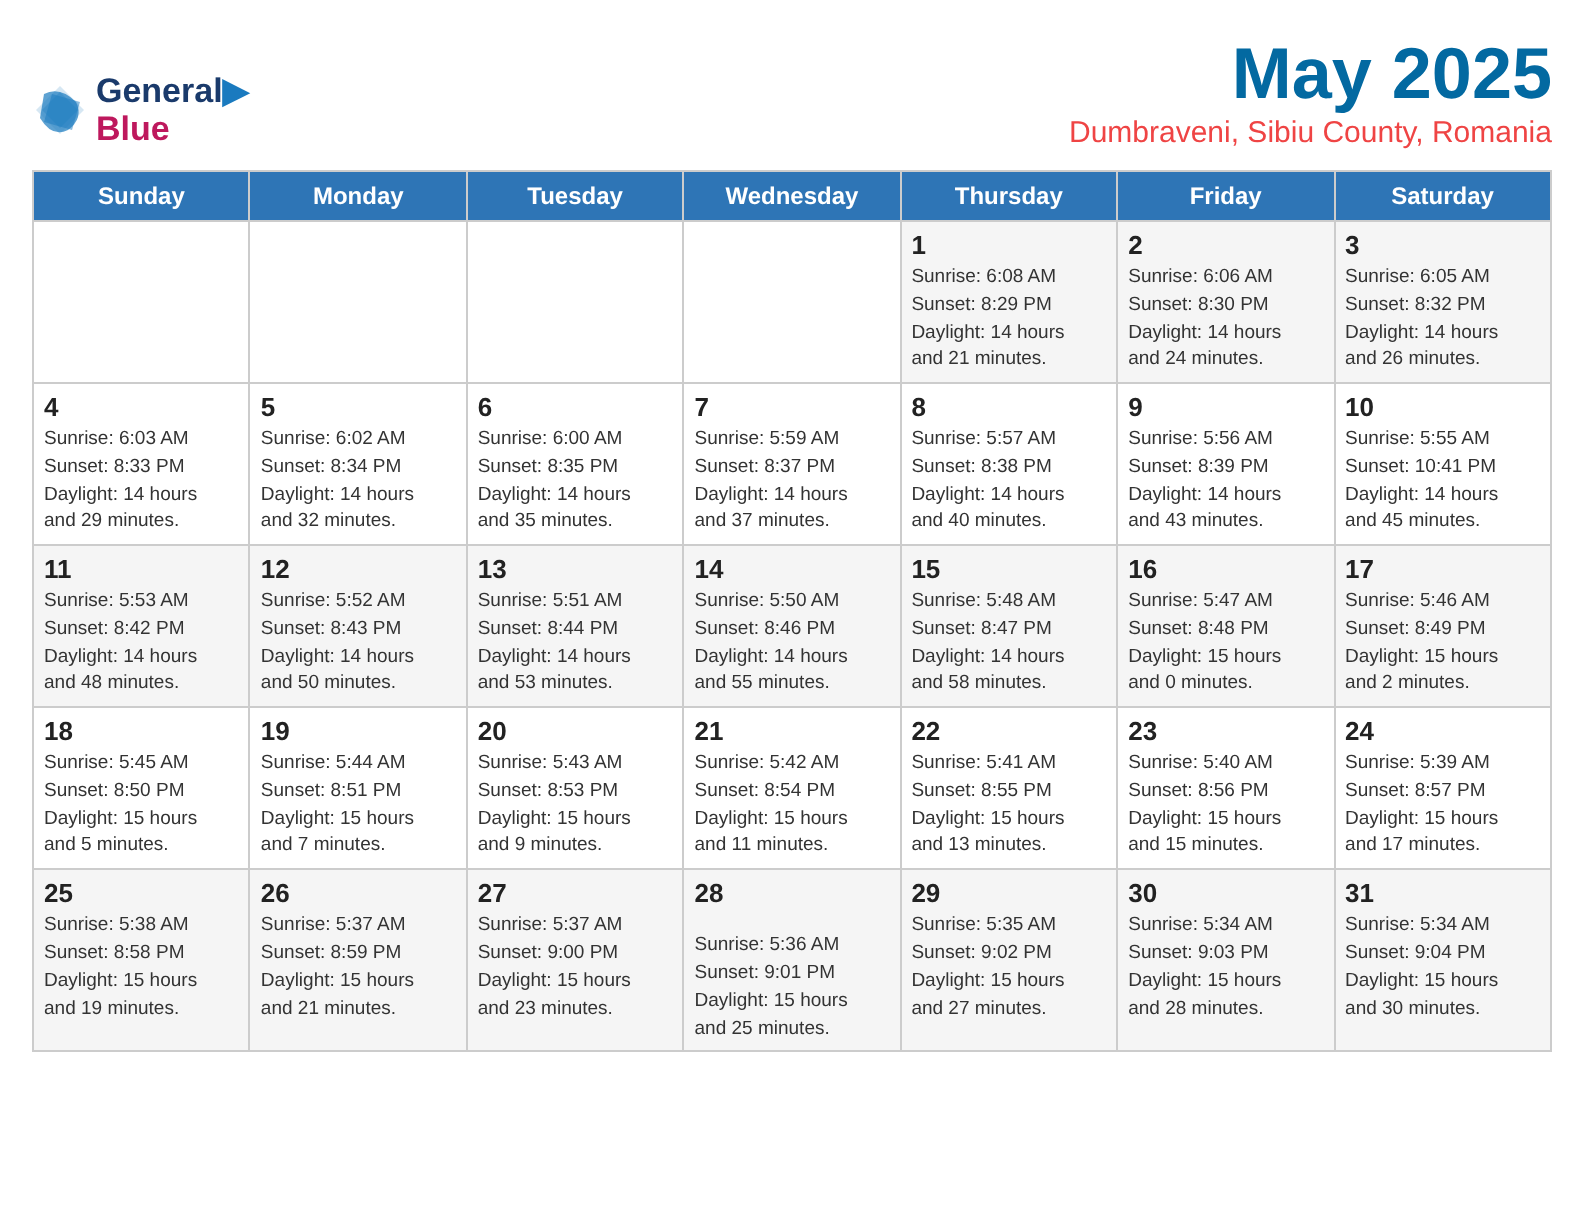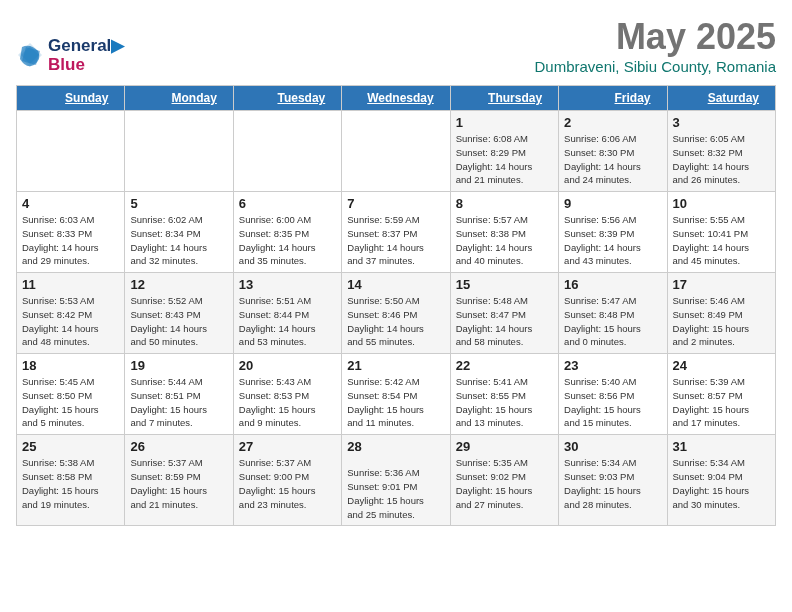--- a/index.html
+++ b/index.html
@@ -24,40 +24,39 @@
     .logo-icon {
       width: 28px;
       height: 28px;
     }
     .title-block {
       text-align: right;
     }
     .month-title {
       font-size: 36px;
       font-weight: bold;
-      color: #737373;
+      color: #0369a1;
     }
     .subtitle {
       font-size: 15px;
-      color: #0f766e;
+      color: #ef4444;
     }
     .calendar {
       width: 100%;
       border-collapse: collapse;
       border: 1px solid #ccc;
     }
     .calendar th {
       background: #2e75b6;
       color: #fff;
       font-size: 12px;
       font-weight: bold;
-      text-align: right;
+      text-align: center;
       padding: 5px 16px;
       border: 1px solid #ccc;
-      text-decoration: underline;
     }
     .calendar td {
       vertical-align: top;
       padding: 4px 5px;
       border: 1px solid #ccc;
       width: 108px;
       min-height: 80px;
       font-size: 10px;
       color: #333;
       background: #fff;

